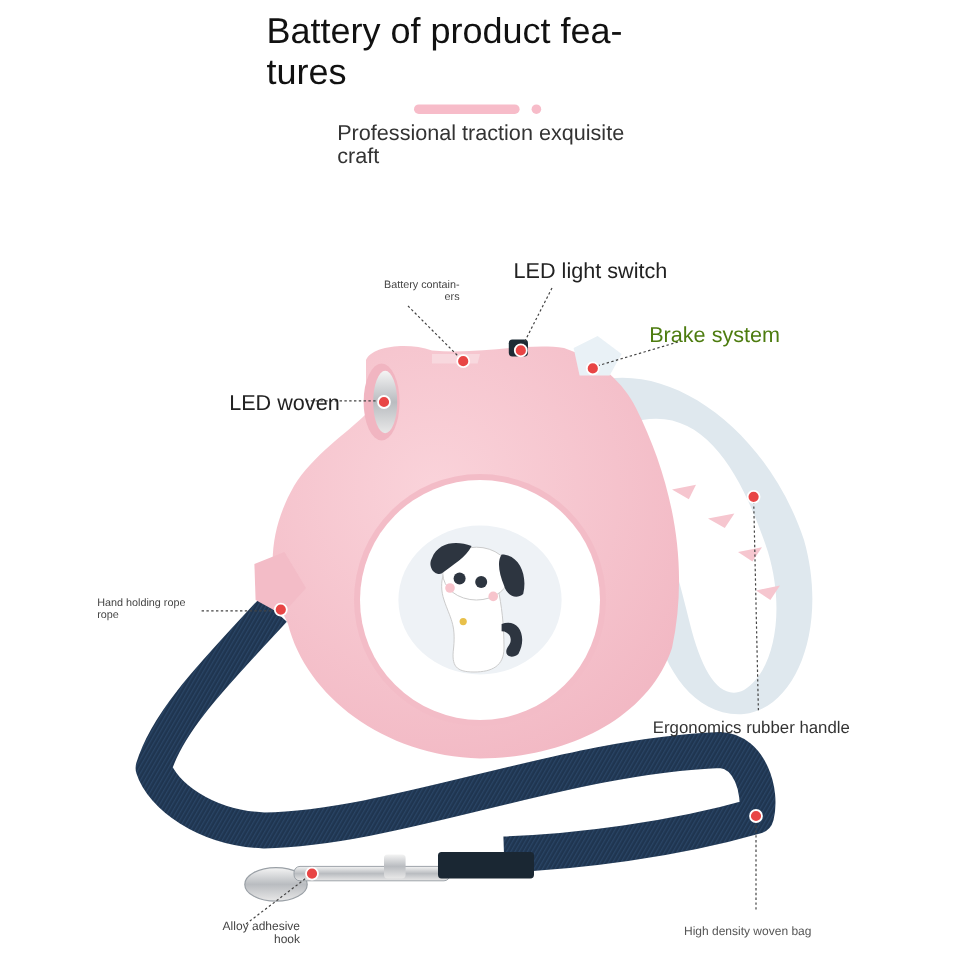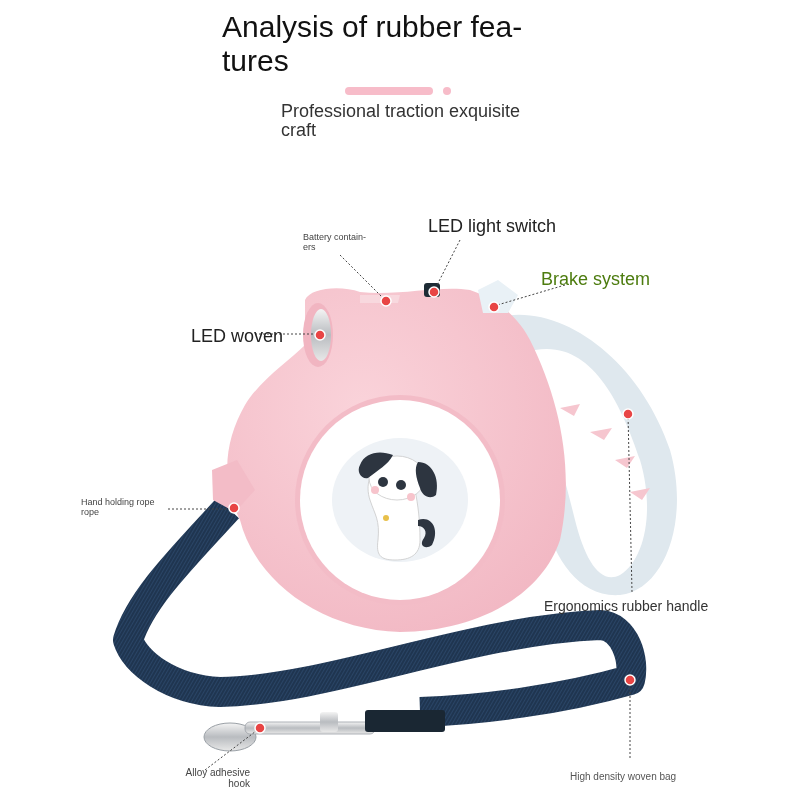--- a/index.html
+++ b/index.html
@@ -12,21 +12,21 @@
     .label { position: absolute; color: #222222; white-space: nowrap; }
     .label.big { font-size: 18px; }
     .label.small { font-size: 9px; line-height: 10px; color: #444444; white-space: normal; }
     .label.med { font-size: 14px; color: #333333; }
     .label.bottom { font-size: 10px; color: #555555; }
   </style>
 </head>
 <body>
 
 <h1 class="title">
-  <span>Analysis of rubber fea-</span><br>
+  <span>Battery of product fea-</span><br>
   <span>tures</span>
 </h1>
 <div class="deco-bar"></div>
 <div class="deco-dot"></div>
 <p class="subtitle">
   <span>Professional traction exquisite</span><br>
   <span>craft</span>
 </p>
 
 <svg class="product" viewBox="0 0 800 800" xmlns="http://www.w3.org/2000/svg">
@@ -114,21 +114,21 @@
     <circle cx="434" cy="292" r="5"></circle>
     <circle cx="494" cy="307" r="5"></circle>
     <circle cx="320" cy="335" r="5"></circle>
     <circle cx="234" cy="508" r="5"></circle>
     <circle cx="628" cy="414" r="5"></circle>
     <circle cx="260" cy="728" r="5"></circle>
     <circle cx="630" cy="680" r="5"></circle>
   </g>
 </svg>
 
-<div class="label small" style="left:303px; top:232px; width:80px;">
+<div class="label small" style="left:303px; top:232px; width:80px;text-align:right;">
   <span>Battery contain-</span><br>
   <span>ers</span>
 </div>
 <div class="label big" style="left:428px; top:216px;">LED light switch</div>
 <div class="label big" style="left:541px; top:269px; color:#4d7c0f;">Brake system</div>
 <div class="label big" style="left:191px; top:326px;">LED woven</div>
 <div class="label small" style="left:81px; top:497px; width:100px;">
   <span>Hand holding rope</span><br>
   <span>rope</span>
 </div>

